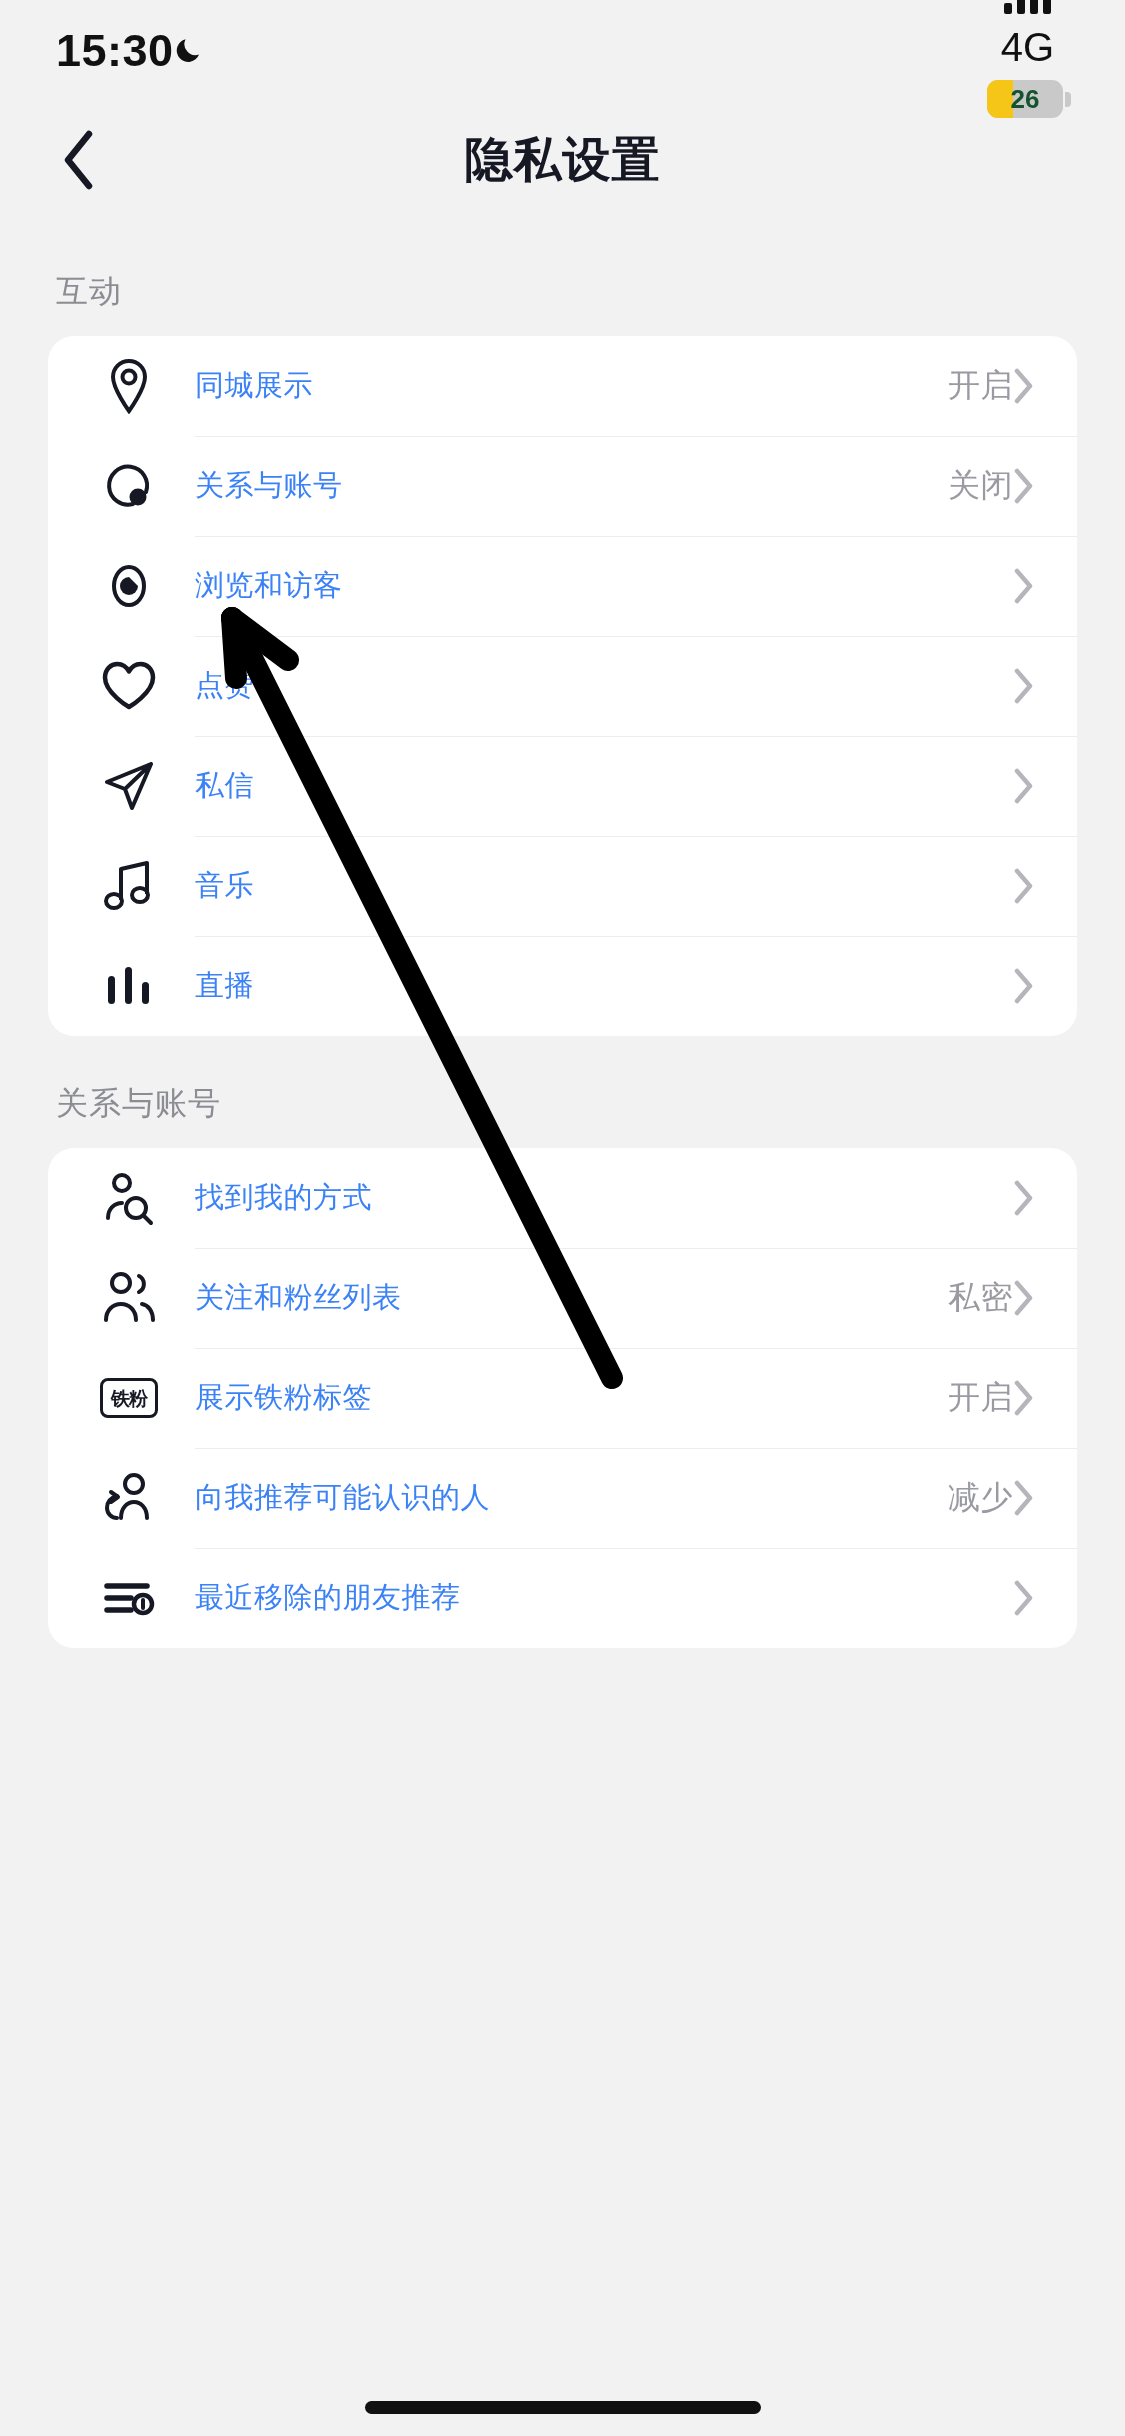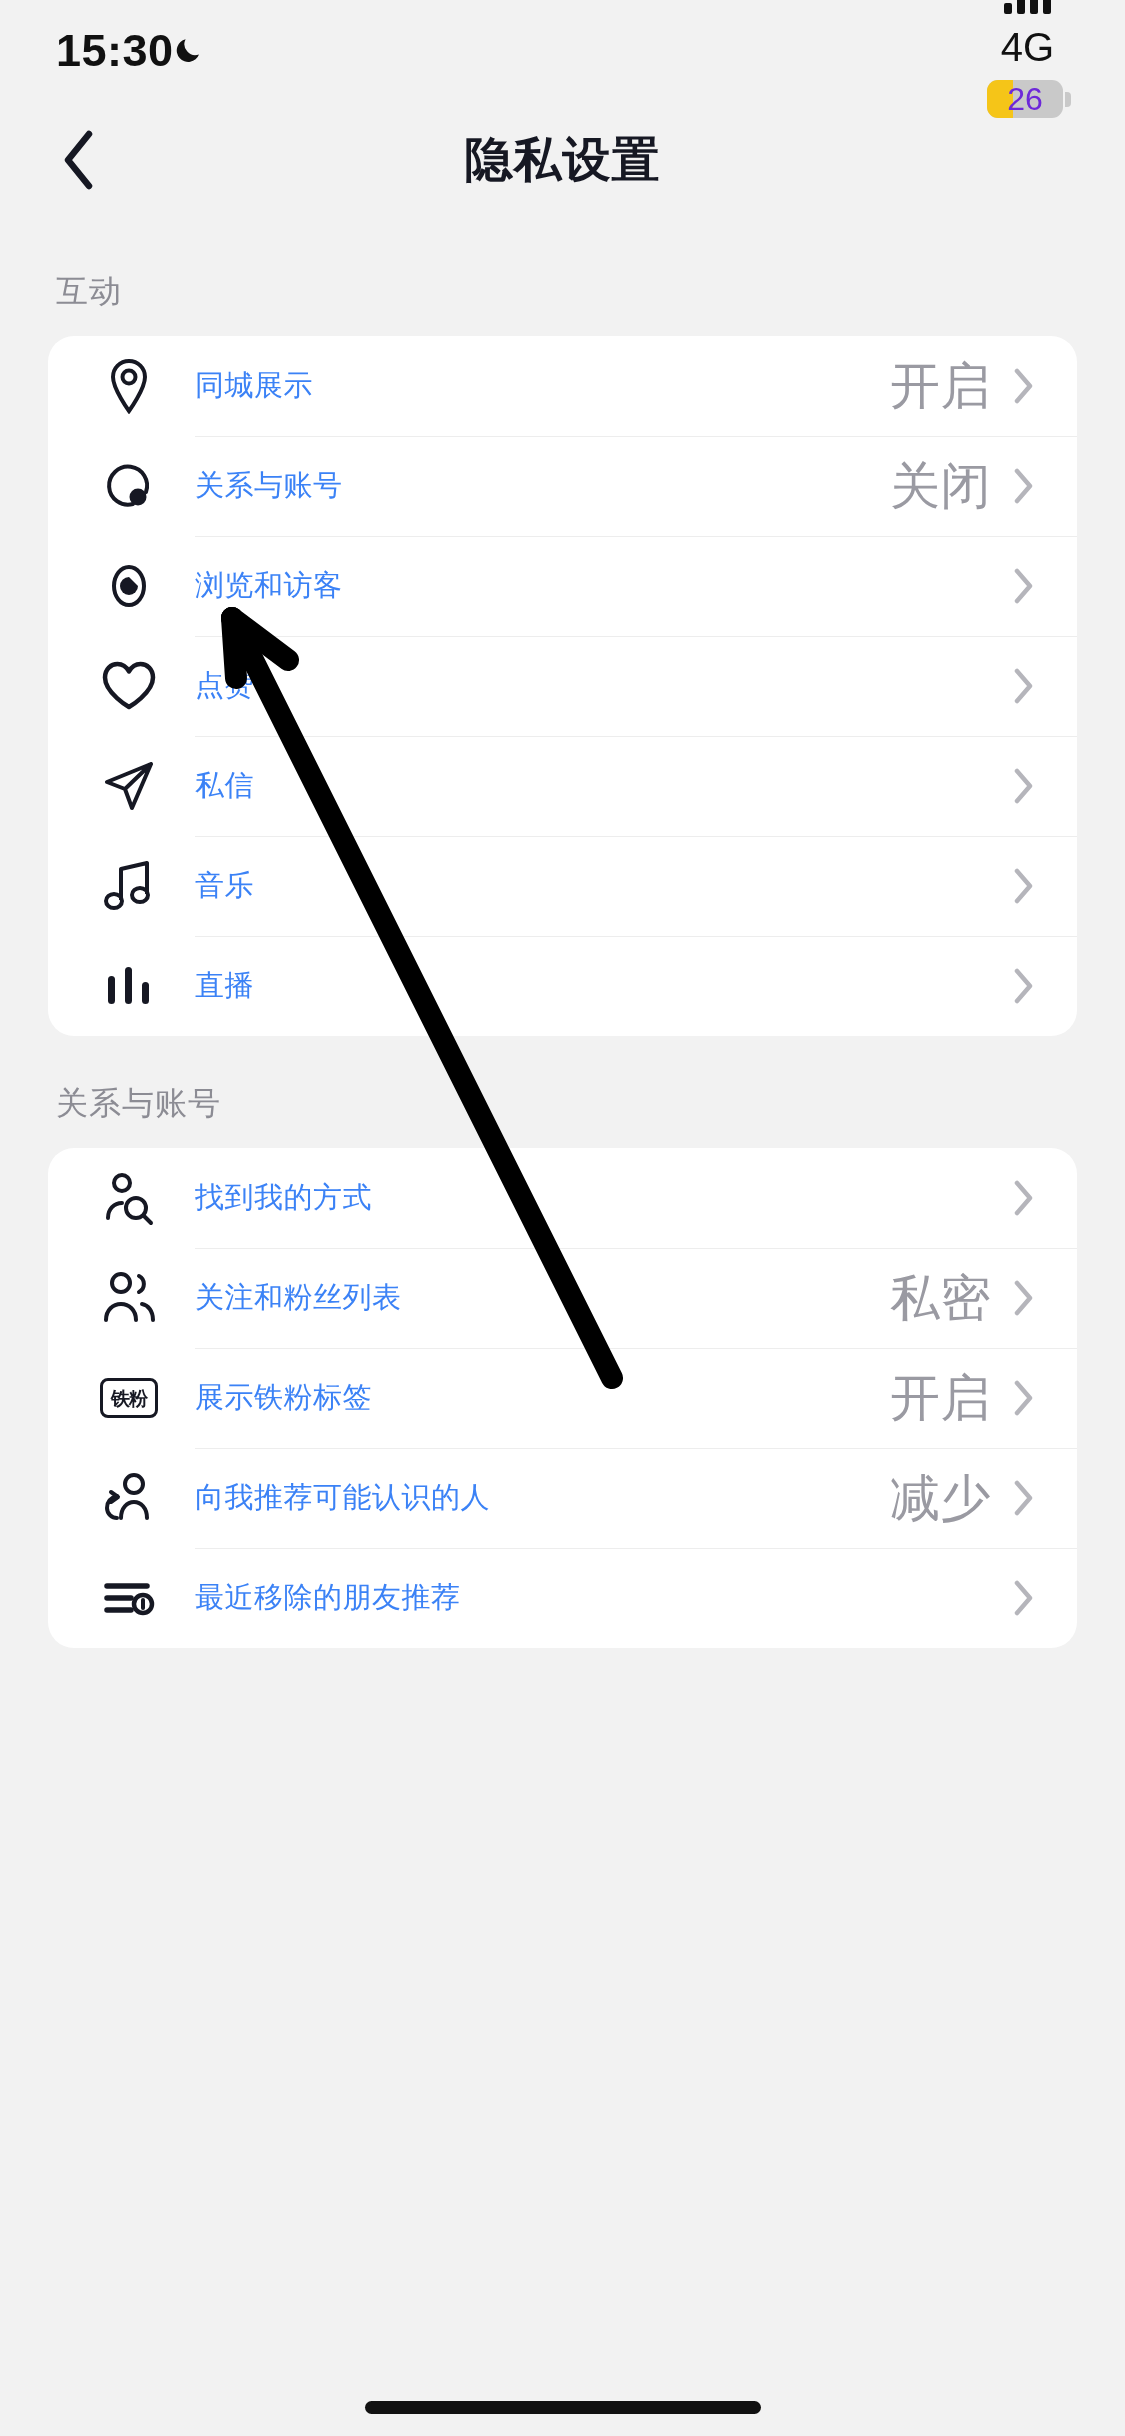--- a/index.html
+++ b/index.html
@@ -28,21 +28,21 @@
   .bars i:nth-child(2){ height:17px; }
   .bars i:nth-child(3){ height:24px; }
   .bars i:nth-child(4){ height:31px; }
   .net { font-size:40px; font-weight:500; color:#111; letter-spacing:0; line-height:1; }
   .battery { position:relative; display:flex; align-items:center; margin-left:3px; }
   .batt-body {
     position:relative; width:76px; height:38px; border-radius:11px;
     background:#c9c9c9; overflow:hidden; display:flex; align-items:center; justify-content:center;
   }
   .batt-fill { position:absolute; left:0; top:0; bottom:0; width:34%; background:#f5c518; }
-  .batt-num { position:relative; font-size:32px; font-weight:400; color:#6d28d9; line-height:1; z-index:2; }
+  .batt-num { position:relative; font-size:26px; font-weight:700; color:#14532d; line-height:1; z-index:2; }
   .batt-cap { width:6px; height:15px; background:#c9c9c9; border-radius:0 4px 4px 0; margin-left:2px; }
 
   
   .navbar {
     position:absolute; top:100px; left:0; width:1125px; height:120px;
     display:flex; align-items:center; justify-content:center;
   }
   .nav-back {
     position:absolute; left:38px; top:50%; transform:translateY(-50%);
     width:80px; height:80px; display:flex; align-items:center; justify-content:center;
@@ -67,21 +67,21 @@
     content:""; position:absolute; left:147px; right:0; top:0; height:1px;
     background:#ededed;
   }
   .row-icon {
     width:66px; min-width:66px; height:66px;
     display:flex; align-items:center; justify-content:center;
     margin-right:33px;
   }
   .row-icon svg { display:block; }
   .row-label { flex:1; font-size:29px; color:#3b82f6; font-weight:400; letter-spacing:0.5px; }
-  .row-value { font-size:50px; color:#9a9aa2; margin-right:22px; letter-spacing:0.5px; }
+  .row-value { font-size:32px; color:#9a9aa2; letter-spacing:0.5px; }
   .row-chev { width:22px; height:38px; display:flex; align-items:center; justify-content:center; }
 
   
   .fanbadge {
     width:58px; height:40px; border:3px solid #161823; border-radius:8px;
     display:flex; align-items:center; justify-content:center;
   }
   .fanbadge span { font-size:19px; font-weight:700; color:#161823; letter-spacing:-1px; line-height:1; }
 
   

